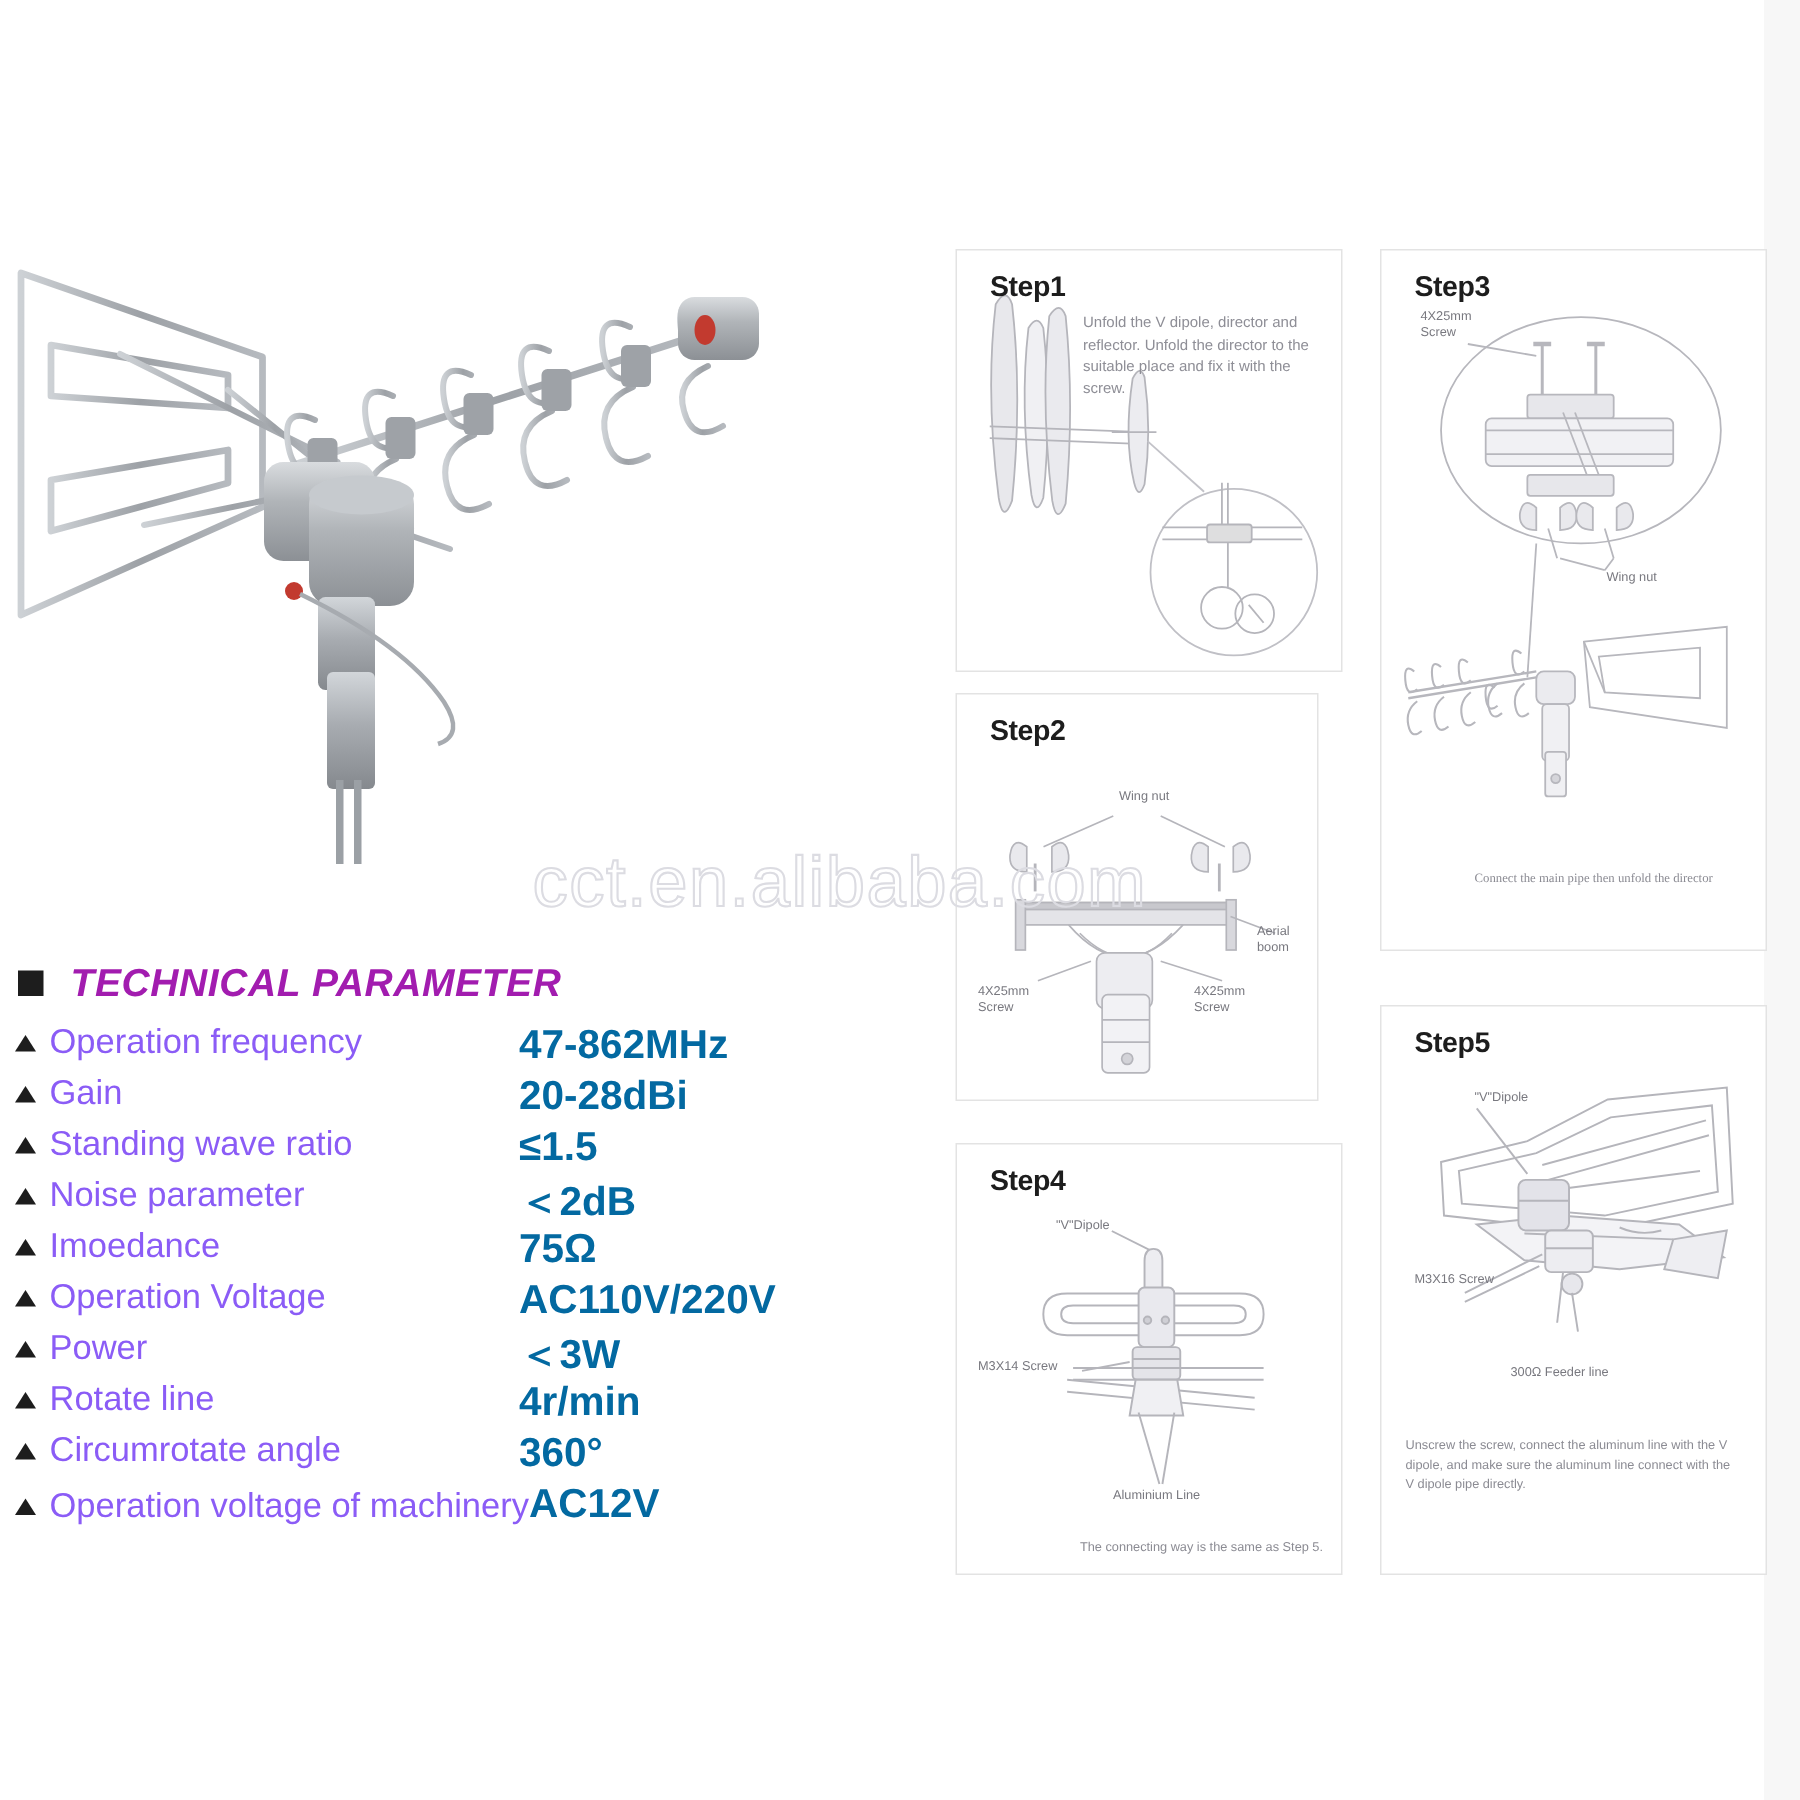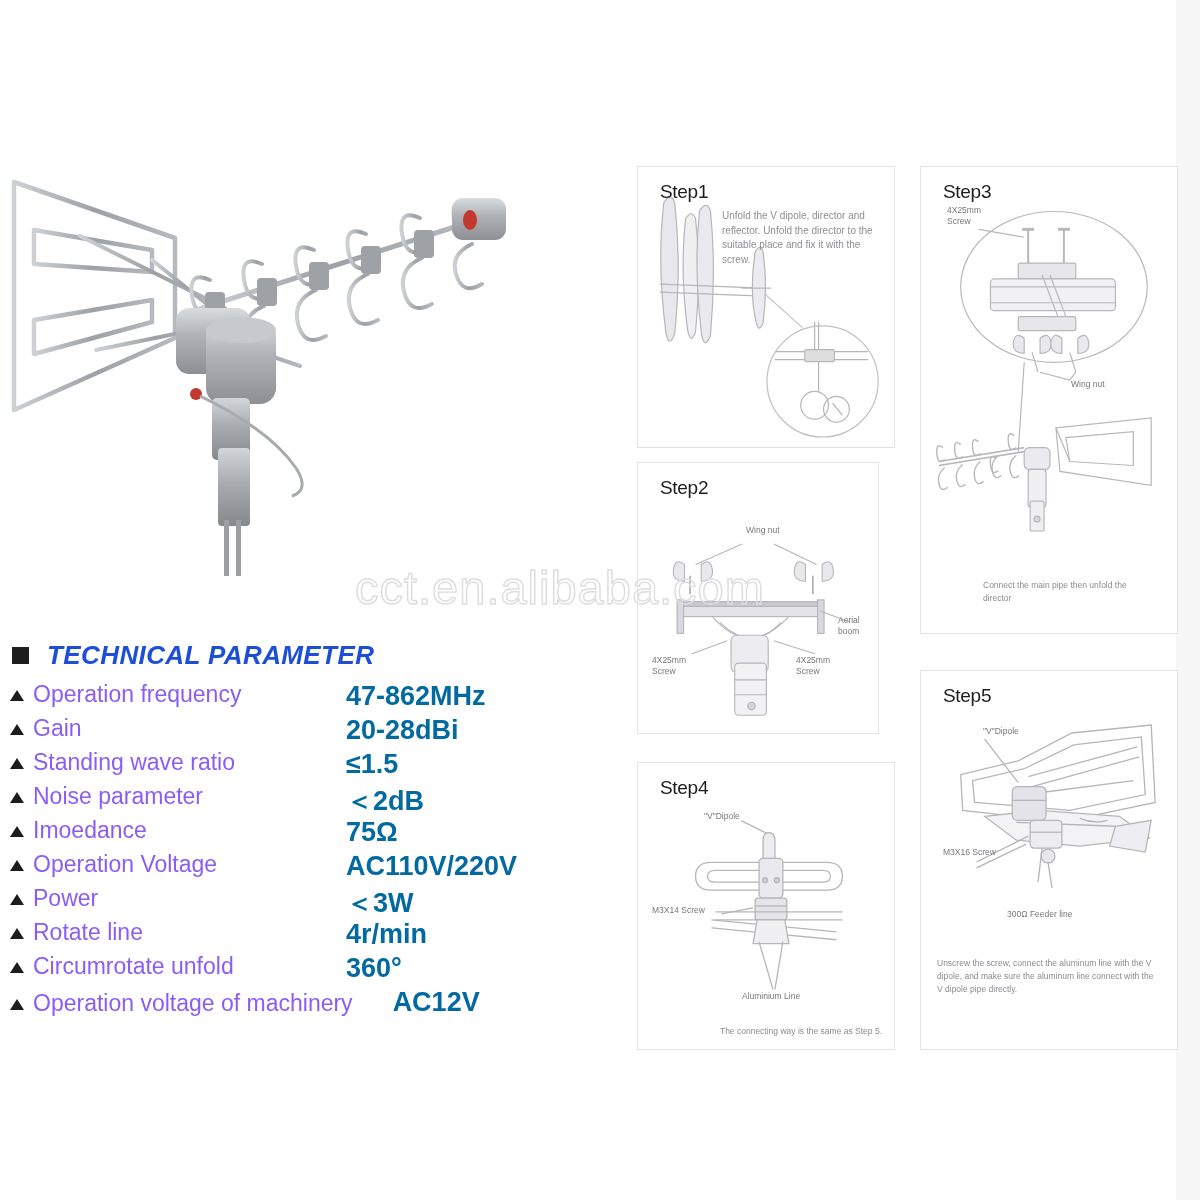--- a/index.html
+++ b/index.html
@@ -48,21 +48,21 @@
   #tech-heading .sq {
     width: 17px; height: 17px;
     background: #1d1d1d;
     flex: 0 0 auto;
   }
   #tech-heading .htxt {
     font-size: 26px;
     font-style: italic;
     font-weight: bold;
     letter-spacing: 0.4px;
-    color: #1d4ed8;
+    color: #a21caf;
     white-space: nowrap;
   }
   .spec-row {
     display: flex;
     align-items: baseline;
     height: 34px;
     padding-left: 2px;
   }
   .spec-row .tri {
     width: 0; height: 0;
@@ -83,21 +83,20 @@
     font-size: 27px;
     font-weight: bold;
     color: #0369a1;
     white-space: nowrap;
     position: absolute;
     left: 338px;
   }
   .spec-row { position: relative; }
   .spec-row.wide .value {
     position: static;
-    margin-left: 40px;
     font-weight: bold;
   }
 
   
   #watermark {
     position: absolute;
     left: 355px; top: 560px;
     font-size: 47px;
     letter-spacing: 1px;
     color: transparent;
@@ -113,21 +112,21 @@
     position: absolute;
     background: #ffffff;
     border: 1px solid #e3e3e3;
     box-sizing: border-box;
     overflow: hidden;
   }
   .panel-title {
     position: absolute;
     left: 22px; top: 14px;
     font-size: 19px;
-    font-weight: normal;
+    font-weight: bold;
     color: #1d1d1d;
     letter-spacing: -0.3px;
   }
   .panel svg { position: absolute; left: 0; top: 0; width: 100%; height: 100%; }
 
   .ptext {
     position: absolute;
     font-size: 10px;
     line-height: 1.45;
     color: #8e8e96;
@@ -318,21 +317,21 @@
     <span class="label">Power</span>
     <span class="value">＜3W</span>
   </div>
   <div class="spec-row">
     <span class="tri"></span>
     <span class="label">Rotate line</span>
     <span class="value">4r/min</span>
   </div>
   <div class="spec-row">
     <span class="tri"></span>
-    <span class="label">Circumrotate unfold</span>
+    <span class="label">Circumrotate angle</span>
     <span class="value">360°</span>
   </div>
   <div class="spec-row wide">
     <span class="tri"></span>
     <span class="label">Operation voltage of machinery</span>
     <span class="value">AC12V</span>
   </div>
 </div>
 
 <div class="panel" id="panel-step1">
@@ -474,21 +473,21 @@
 
       <rect x="108" y="304" width="18" height="38" rx="3" fill="#f0f0f3"></rect>
       <rect x="110" y="336" width="14" height="30" rx="2" fill="#f0f0f3"></rect>
       <circle cx="117" cy="354" r="3" fill="#d5d5da"></circle>
     </g>
   </svg>
   <div class="panel-title">Step3</div>
   <div class="plabel" style="left:26px; top:38px;">4X25mm
 Screw</div>
   <div class="plabel" style="left:150px; top:212px;">Wing nut</div>
-  <div class="pcaption" style="left:62px; top:412px; width:160px;">Connect the main pipe then unfold the director</div>
+  <div class="pcaption" style="left:62px; top:412px; width:160px;font-family:Liberation Serif, serif;">Connect the main pipe then unfold the director</div>
 </div>
 
 <div class="panel" id="panel-step4">
   <svg viewBox="0 0 258 288" xmlns="http://www.w3.org/2000/svg">
     <g stroke="#b5b5bb" stroke-width="1.3" fill="none">
 
       <path d="M104 58 L136 74"></path>
 
       <path d="M132 70 q-6 0 -6 8 L126 108 q0 6 6 6 q6 0 6 -6 L138 78 q0 -8 -6 -8 Z" fill="#ededf1"></path>
 

